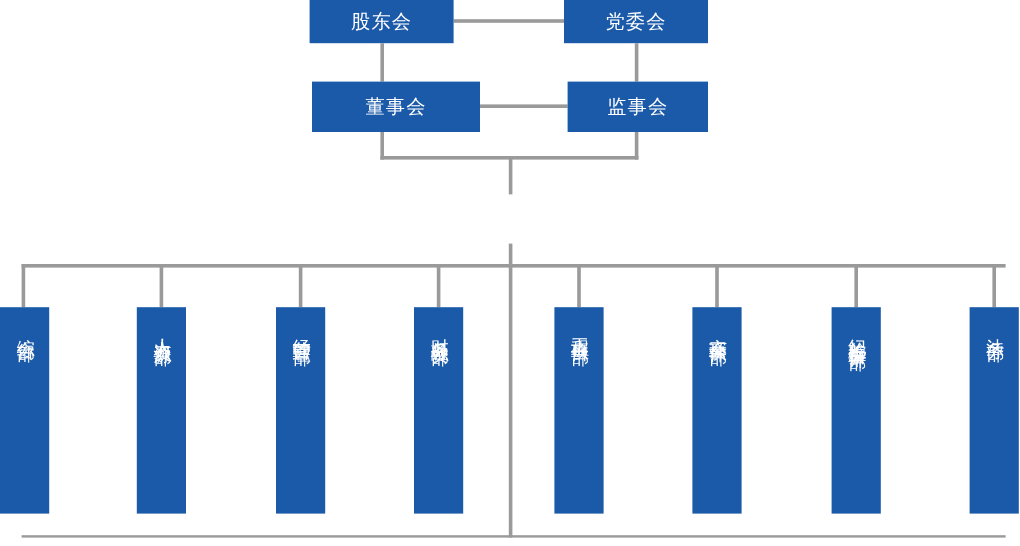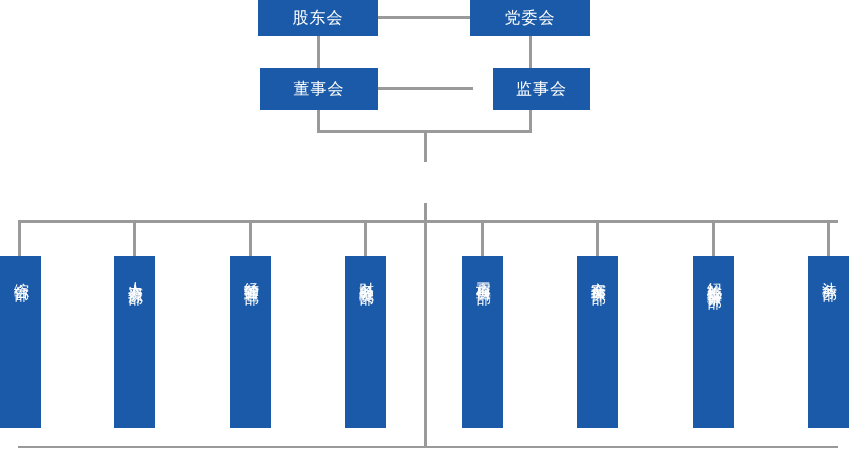--- a/index.html
+++ b/index.html
@@ -67,25 +67,25 @@
 
   <div class="node node-h" style="left:470px; top:0px; width:120px; height:36px;">
     <span>党委会</span>
   </div>
 
   <div class="conn conn-v" style="left:317px; top:36px; height:32px;"></div>
   <div class="conn conn-v" style="left:529px; top:36px; height:32px;"></div>
 
   <div class="conn conn-h" style="left:378px; top:87px; width:95px;"></div>
 
-  <div class="node node-h" style="left:260px; top:68px; width:118px; height:42px;">
+  <div class="node node-h" style="left:260px; top:68px; width:140px; height:42px;">
     <span>董事会</span>
   </div>
 
-  <div class="node node-h" style="left:473px; top:68px; width:97px; height:42px;margin-left:20px;">
+  <div class="node node-h" style="left:473px; top:68px; width:117px; height:42px;">
     <span>监事会</span>
   </div>
 
   <div class="conn conn-v" style="left:317px; top:110px; height:23px;"></div>
   <div class="conn conn-v" style="left:529px; top:110px; height:23px;"></div>
 
   <div class="conn conn-h" style="left:317px; top:130px; width:215px;"></div>
 
   <div class="conn conn-v" style="left:424px; top:130px; height:32px;"></div>
 

